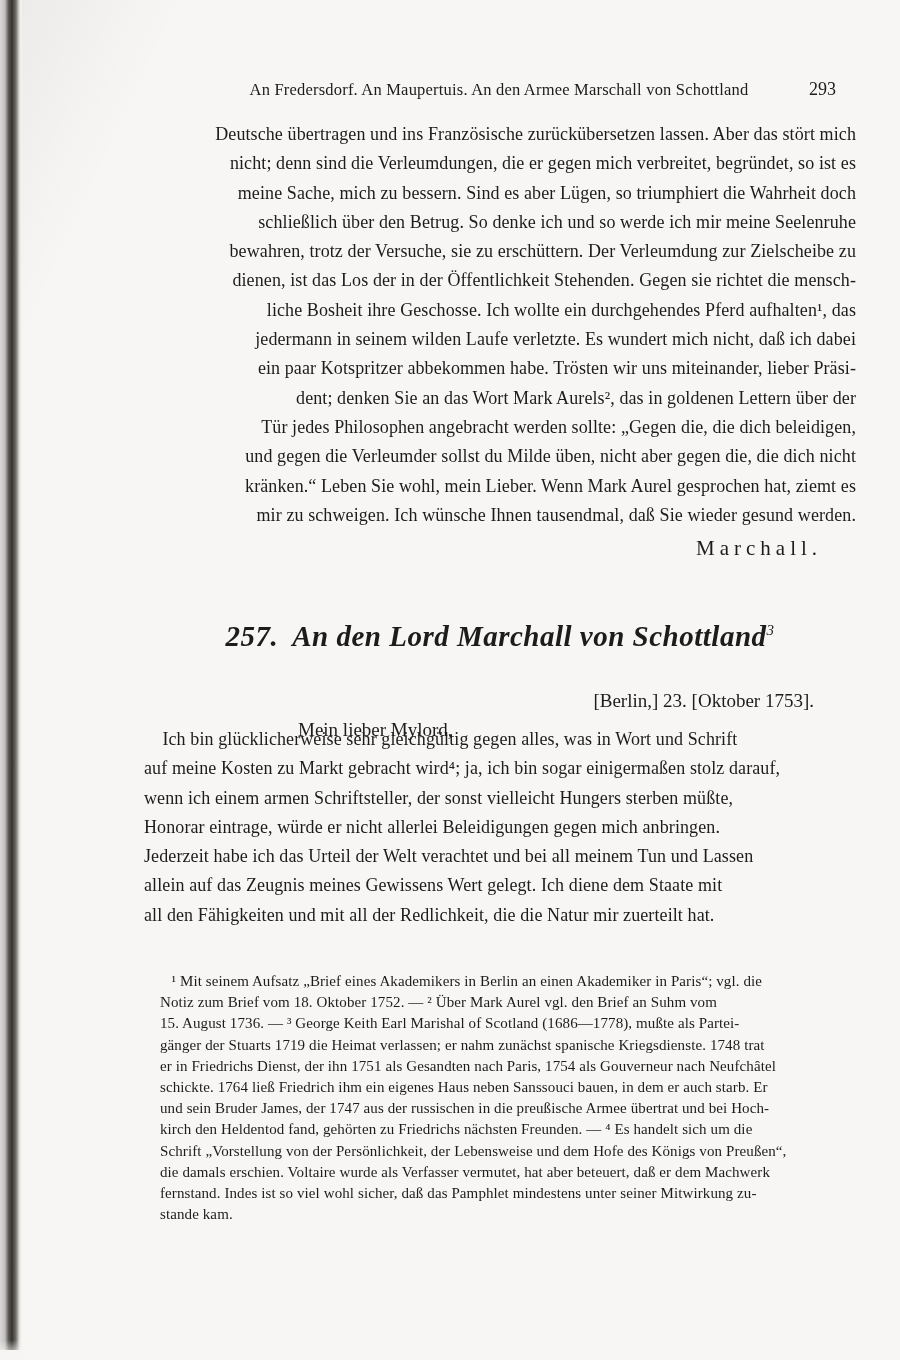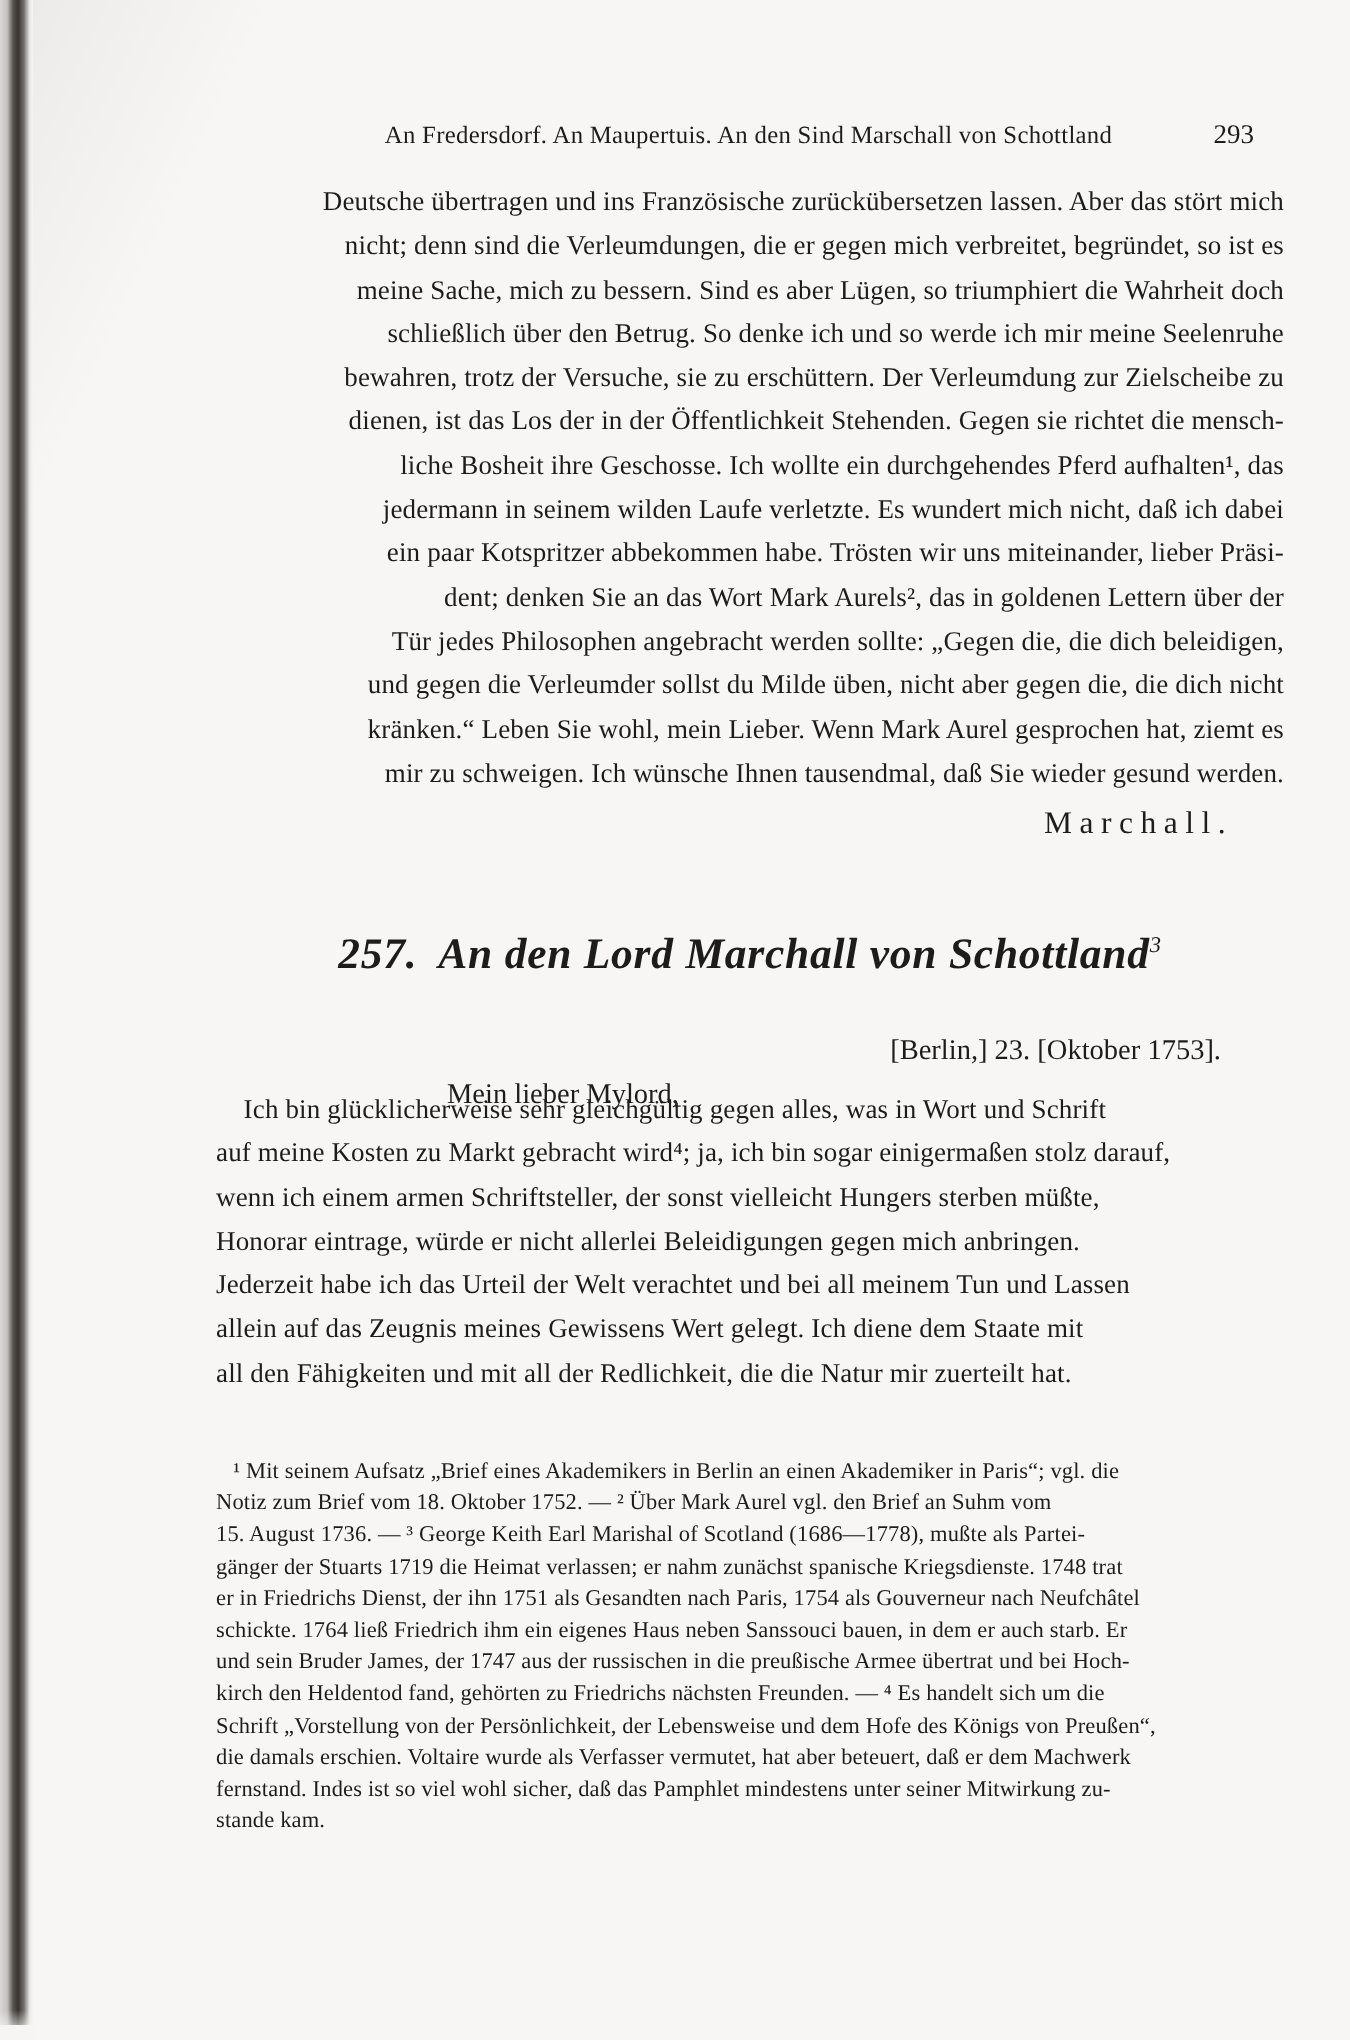--- a/index.html
+++ b/index.html
@@ -101,37 +101,37 @@
     margin-left: 44px;
   }
   .salutation {
     position: absolute;
     left: 298px;
     top: 719px;
     font-size: 19px;
   }
   .footnotes {
     position: absolute;
-    left: 144px;
+    left: 160px;
     top: 971px;
     width: 712px;
     font-size: 15px;
     line-height: 21.2px;
     white-space: pre;
     letter-spacing: 0.1px;
   }
 </style>
 </head>
 <body>
 
 <div class="paper"></div>
 <div class="scan-bar"></div>
 <div class="scan-bar-fade"></div>
 
-<div class="running-head-row">An Fredersdorf. An Maupertuis. An den Sind Marschall von Schottland</div>
+<div class="running-head-row">An Fredersdorf. An Maupertuis. An den Armee Marschall von Schottland</div>
 
 <div class="page-number">293</div>
 
 <div class="body-text para-prev">Deutsche übertragen und ins Französische zurückübersetzen lassen. Aber das stört mich
 nicht; denn sind die Verleumdungen, die er gegen mich verbreitet, begründet, so ist es
 meine Sache, mich zu bessern. Sind es aber Lügen, so triumphiert die Wahrheit doch
 schließlich über den Betrug. So denke ich und so werde ich mir meine Seelenruhe
 bewahren, trotz der Versuche, sie zu erschüttern. Der Verleumdung zur Zielscheibe zu
 dienen, ist das Los der in der Öffentlichkeit Stehenden. Gegen sie richtet die mensch-
 liche Bosheit ihre Geschosse. Ich wollte ein durchgehendes Pferd aufhalten¹, das

